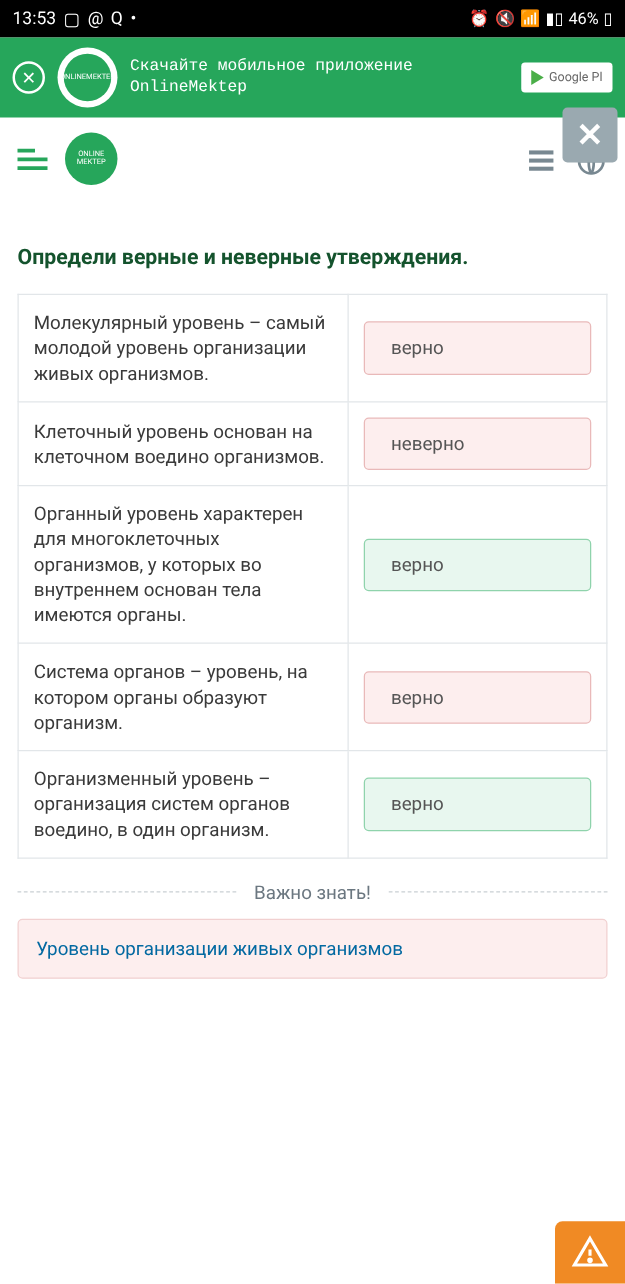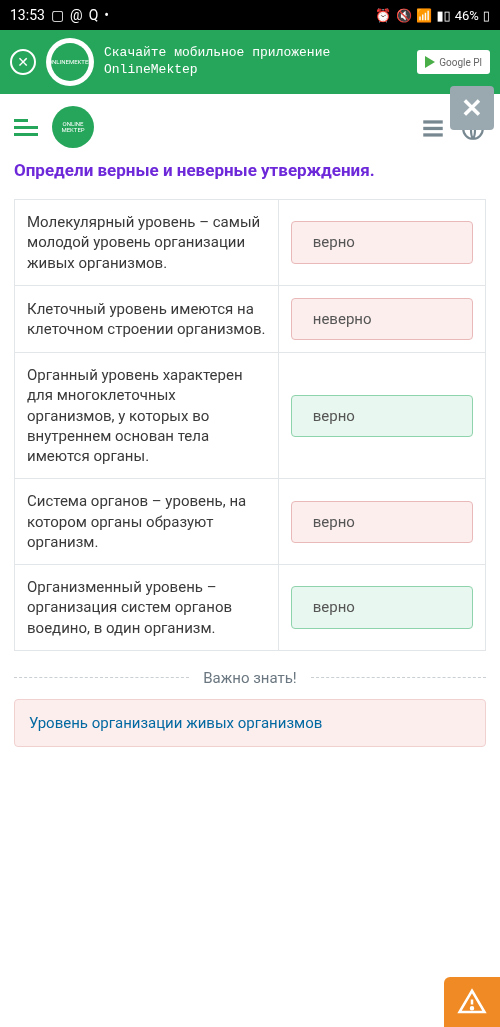--- a/index.html
+++ b/index.html
@@ -23,21 +23,21 @@
   .nav { display: flex; align-items: center; padding: 12px 14px; gap: 14px; }
   .burger { display: flex; flex-direction: column; gap: 4px; }
   .burger span { width: 24px; height: 3px; background: #26a65b; }
   .burger span:first-child { width: 14px; }
   .nav-logo { width: 42px; height: 42px; background: #26a65b; border-radius: 50%; display:flex; align-items:center; justify-content:center; color:#fff; font-size:6px; text-align:center; line-height:1;}
   .nav-spacer { flex: 1; }
   .nav-icon { width: 26px; height: 22px; color: #788891; }
 
   
   .content { padding: 0 14px; }
-  .question-title { font-size: 17px; font-weight: 700; color: #6d28d9; margin-bottom: 10px; }
+  .question-title { font-size: 17px; font-weight: 700; color: #14532d; margin-bottom: 10px; margin-top: 36px; }
 
   table.quiz { width: 100%; border-collapse: collapse; margin-top: 19px; }
   table.quiz td { border: 1px solid #e2e6e9; padding: 12px 12px; vertical-align: middle; font-size: 15px; color: #3a3a3a; line-height: 1.35; }
   table.quiz td.stmt { width: 56%; }
   table.quiz td.ans { width: 44%; }
 
   .answer-box { border: 1px solid; border-radius: 4px; padding: 10px 21px; font-size: 15px; color: #555; }
   .ans-red { background: #fdeeee; border-color: #e9b9b9; }
   .ans-green { background: #e8f7ef; border-color: #8fd3ac; }
 
@@ -127,21 +127,21 @@
 
   <table class="quiz">
     <tbody id="quiz-body">
         <tr>
           <td class="stmt">Молекулярный уровень – самый молодой уровень организации живых организмов.</td>
           <td class="ans">
             <div class="answer-box ans-red">верно</div>
           </td>
         </tr>
         <tr>
-          <td class="stmt">Клеточный уровень имеются на клеточном строении организмов.</td>
+          <td class="stmt">Клеточный уровень основан на клеточном воедино организмов.</td>
           <td class="ans">
             <div class="answer-box ans-red">неверно</div>
           </td>
         </tr>
         <tr>
           <td class="stmt">Органный уровень характерен для многоклеточных организмов, у которых во внутреннем основан тела имеются органы.</td>
           <td class="ans">
             <div class="answer-box ans-green">верно</div>
           </td>
         </tr>

